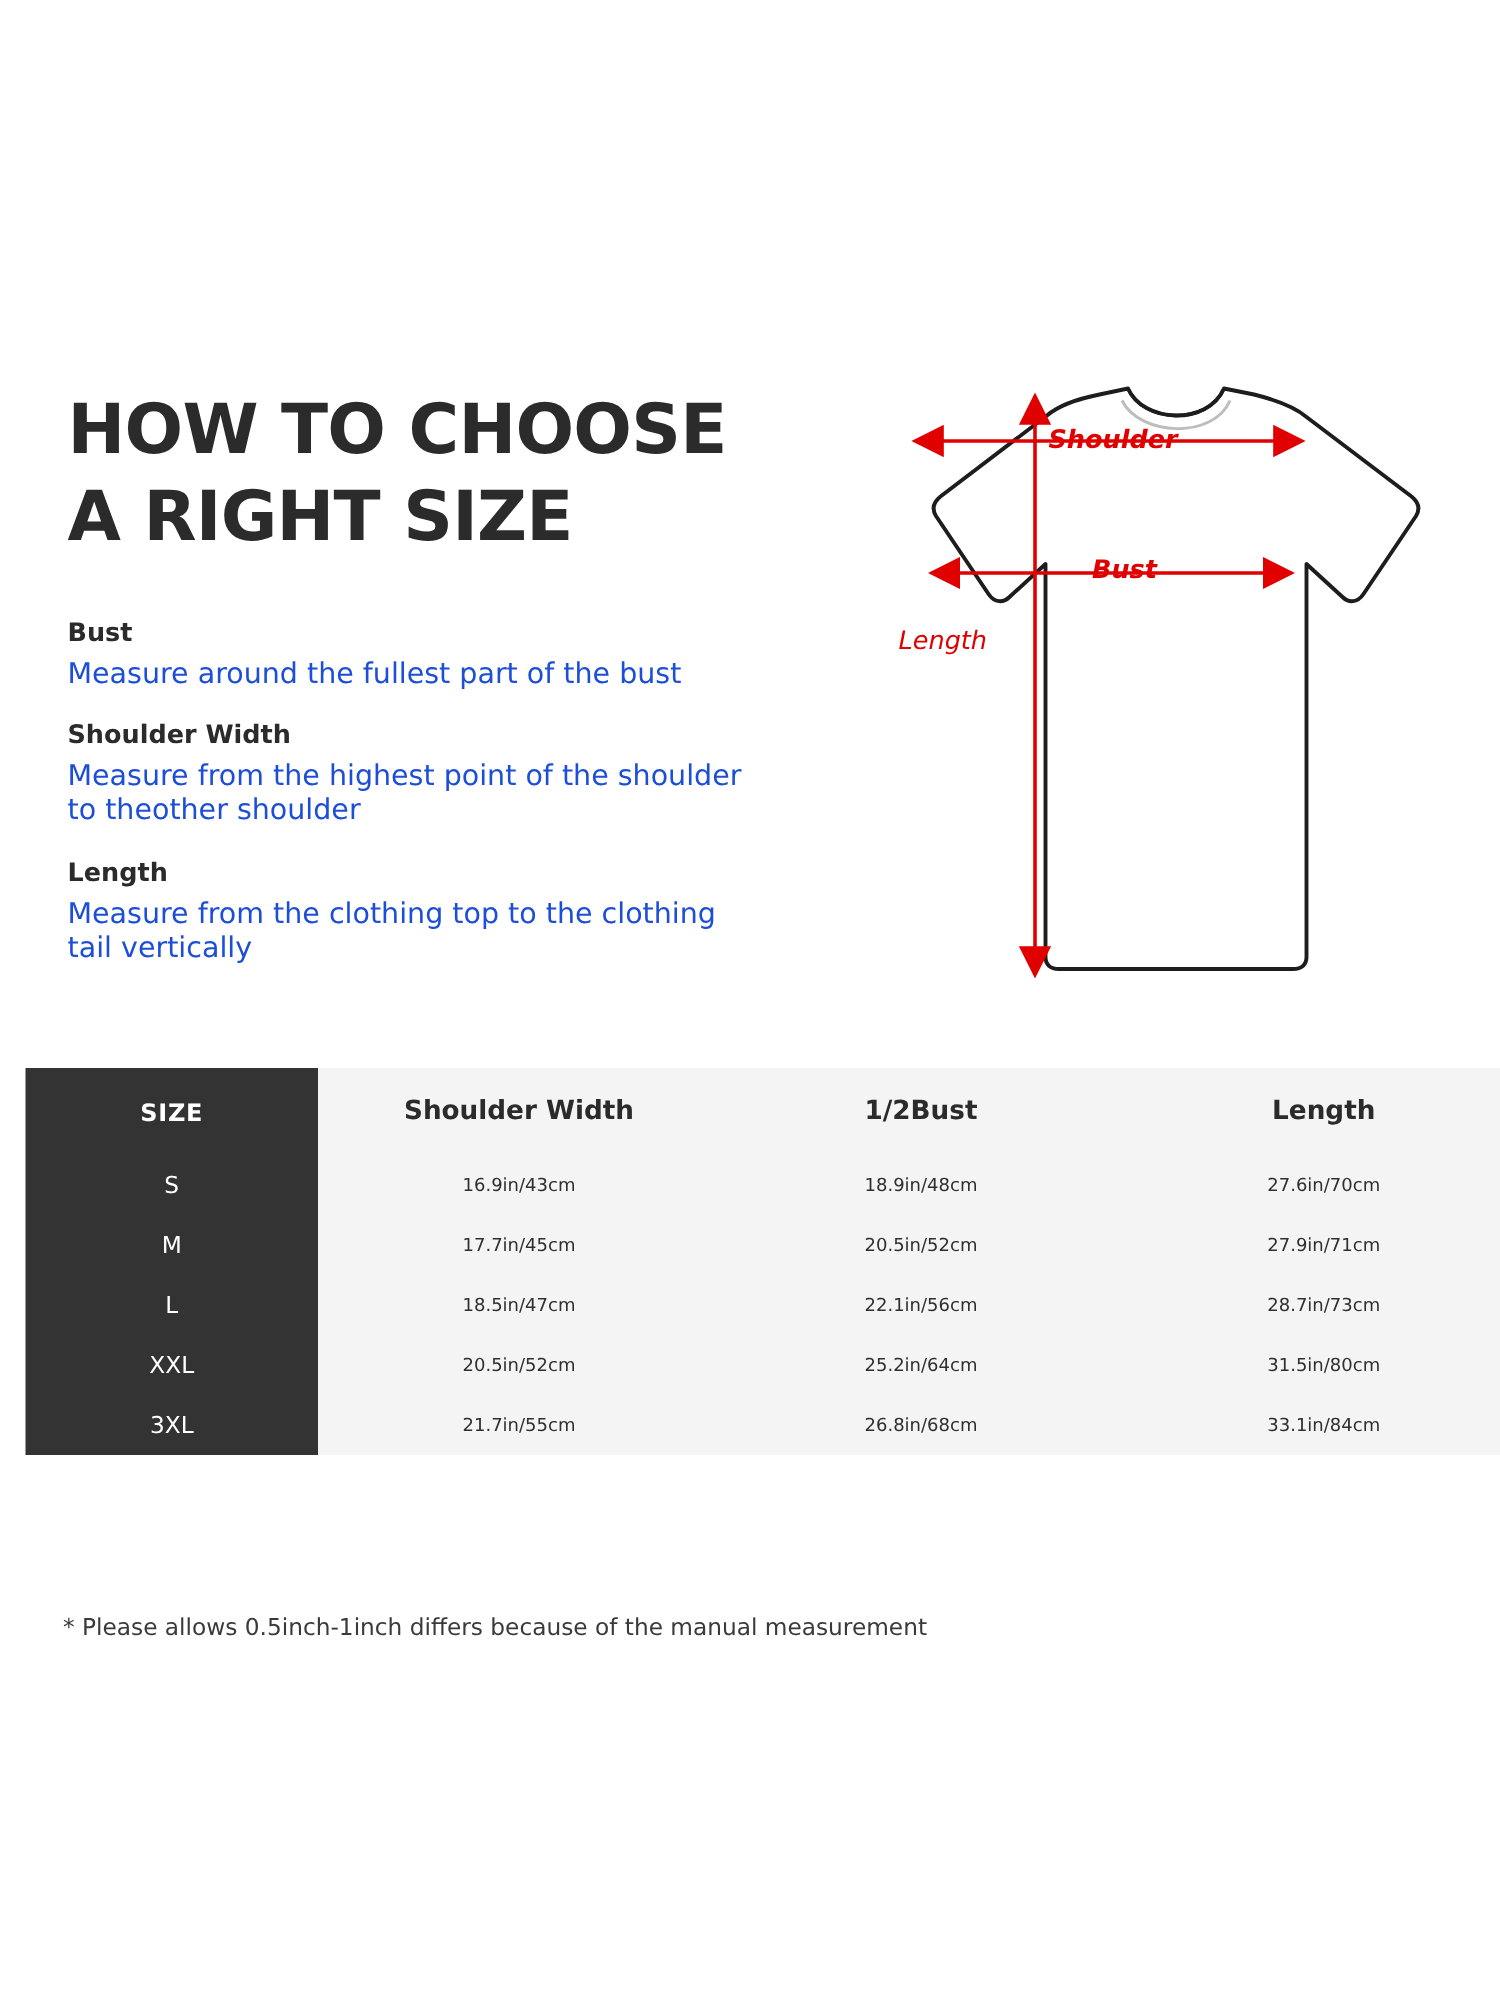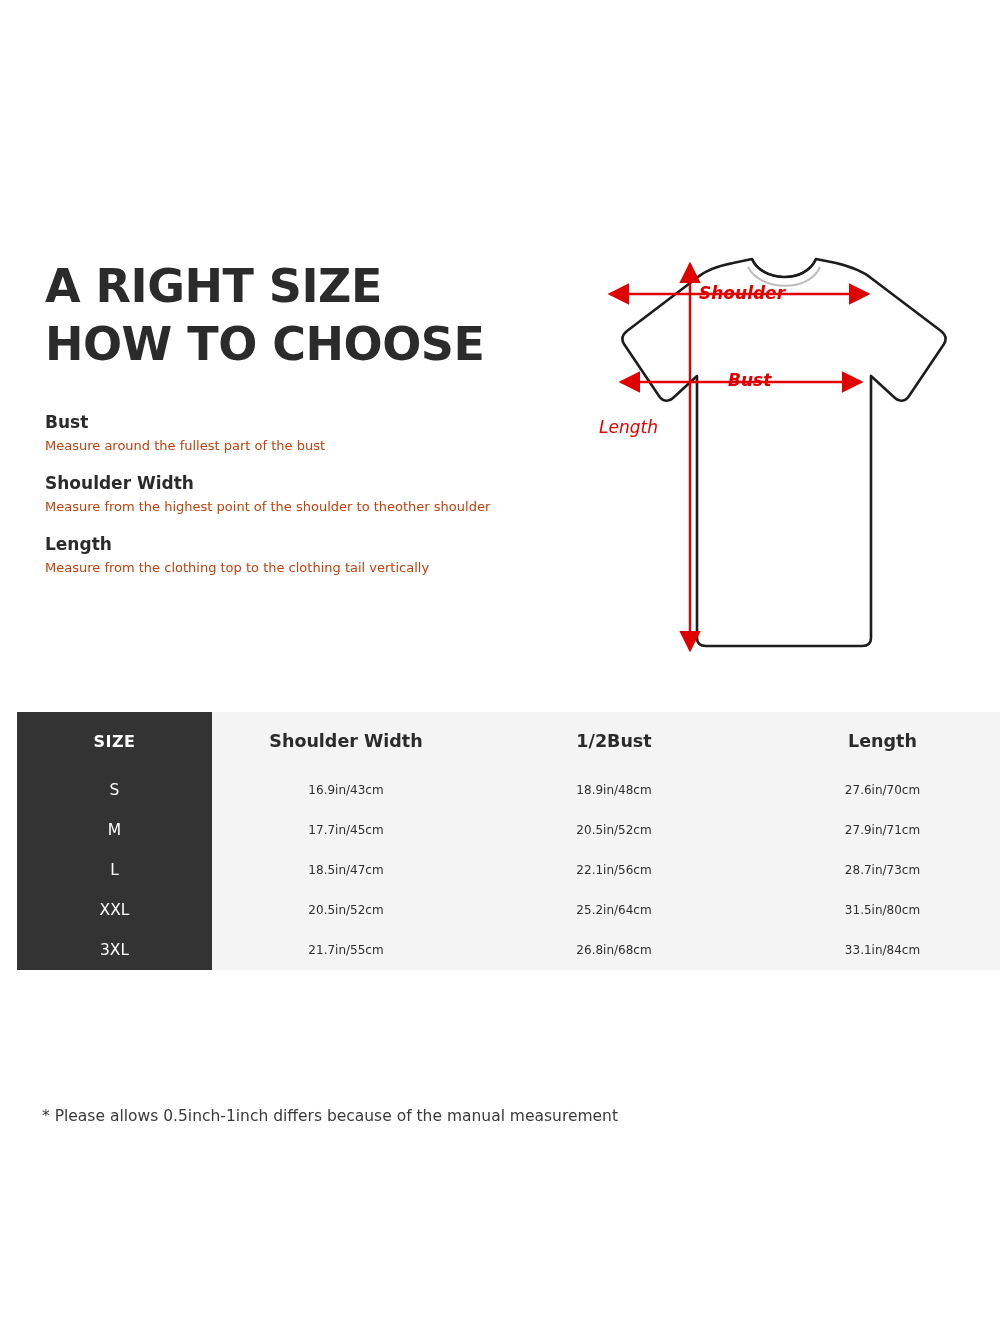--- a/index.html
+++ b/index.html
@@ -50,23 +50,23 @@
   .def-block {
     margin-bottom: 19px;
   }
   .def-term {
     font-size: 17px;
     font-weight: bold;
     color: #2b2b2b;
     margin-bottom: 6px;
   }
   .def-desc {
-    font-size: 13px;
+    font-size: 19px;
     line-height: 1.22;
-    color: #c2410c;
+    color: #1d4ed8;
   }
 
   
   .diagram {
     position: absolute;
     left: 500px;
     top: 238px;
     width: 480px;
     height: 450px;
     font-style: italic;
@@ -118,35 +118,35 @@
     font-size: 15.5px;
   }
   table.size-table col.c1 { width: 195px; }
   table.size-table col.c2 { width: 268px; }
   table.size-table col.c3 { width: 268px; }
   table.size-table col.c4 { width: 269px; }
 
   .footnote {
     position: absolute;
     left: 42px;
-    top: 1107px;
+    top: 1076px;
     font-size: 15.5px;
     color: #3a3a3a;
   }
 </style>
 </head>
 <body>
 
 <div class="page">
 
   <div class="top-section">
 
     <div class="headline">
+      <div>HOW TO CHOOSE</div>
       <div>A RIGHT SIZE</div>
-      <div>HOW TO CHOOSE</div>
     </div>
 
     <div class="defs">
       <div class="def-block">
         <div class="def-term">Bust</div>
         <div class="def-desc">Measure around the fullest part of the bust</div>
       </div>
       <div class="def-block">
         <div class="def-term">Shoulder Width</div>
         <div class="def-desc">Measure from the highest point of the shoulder to theother shoulder</div>

